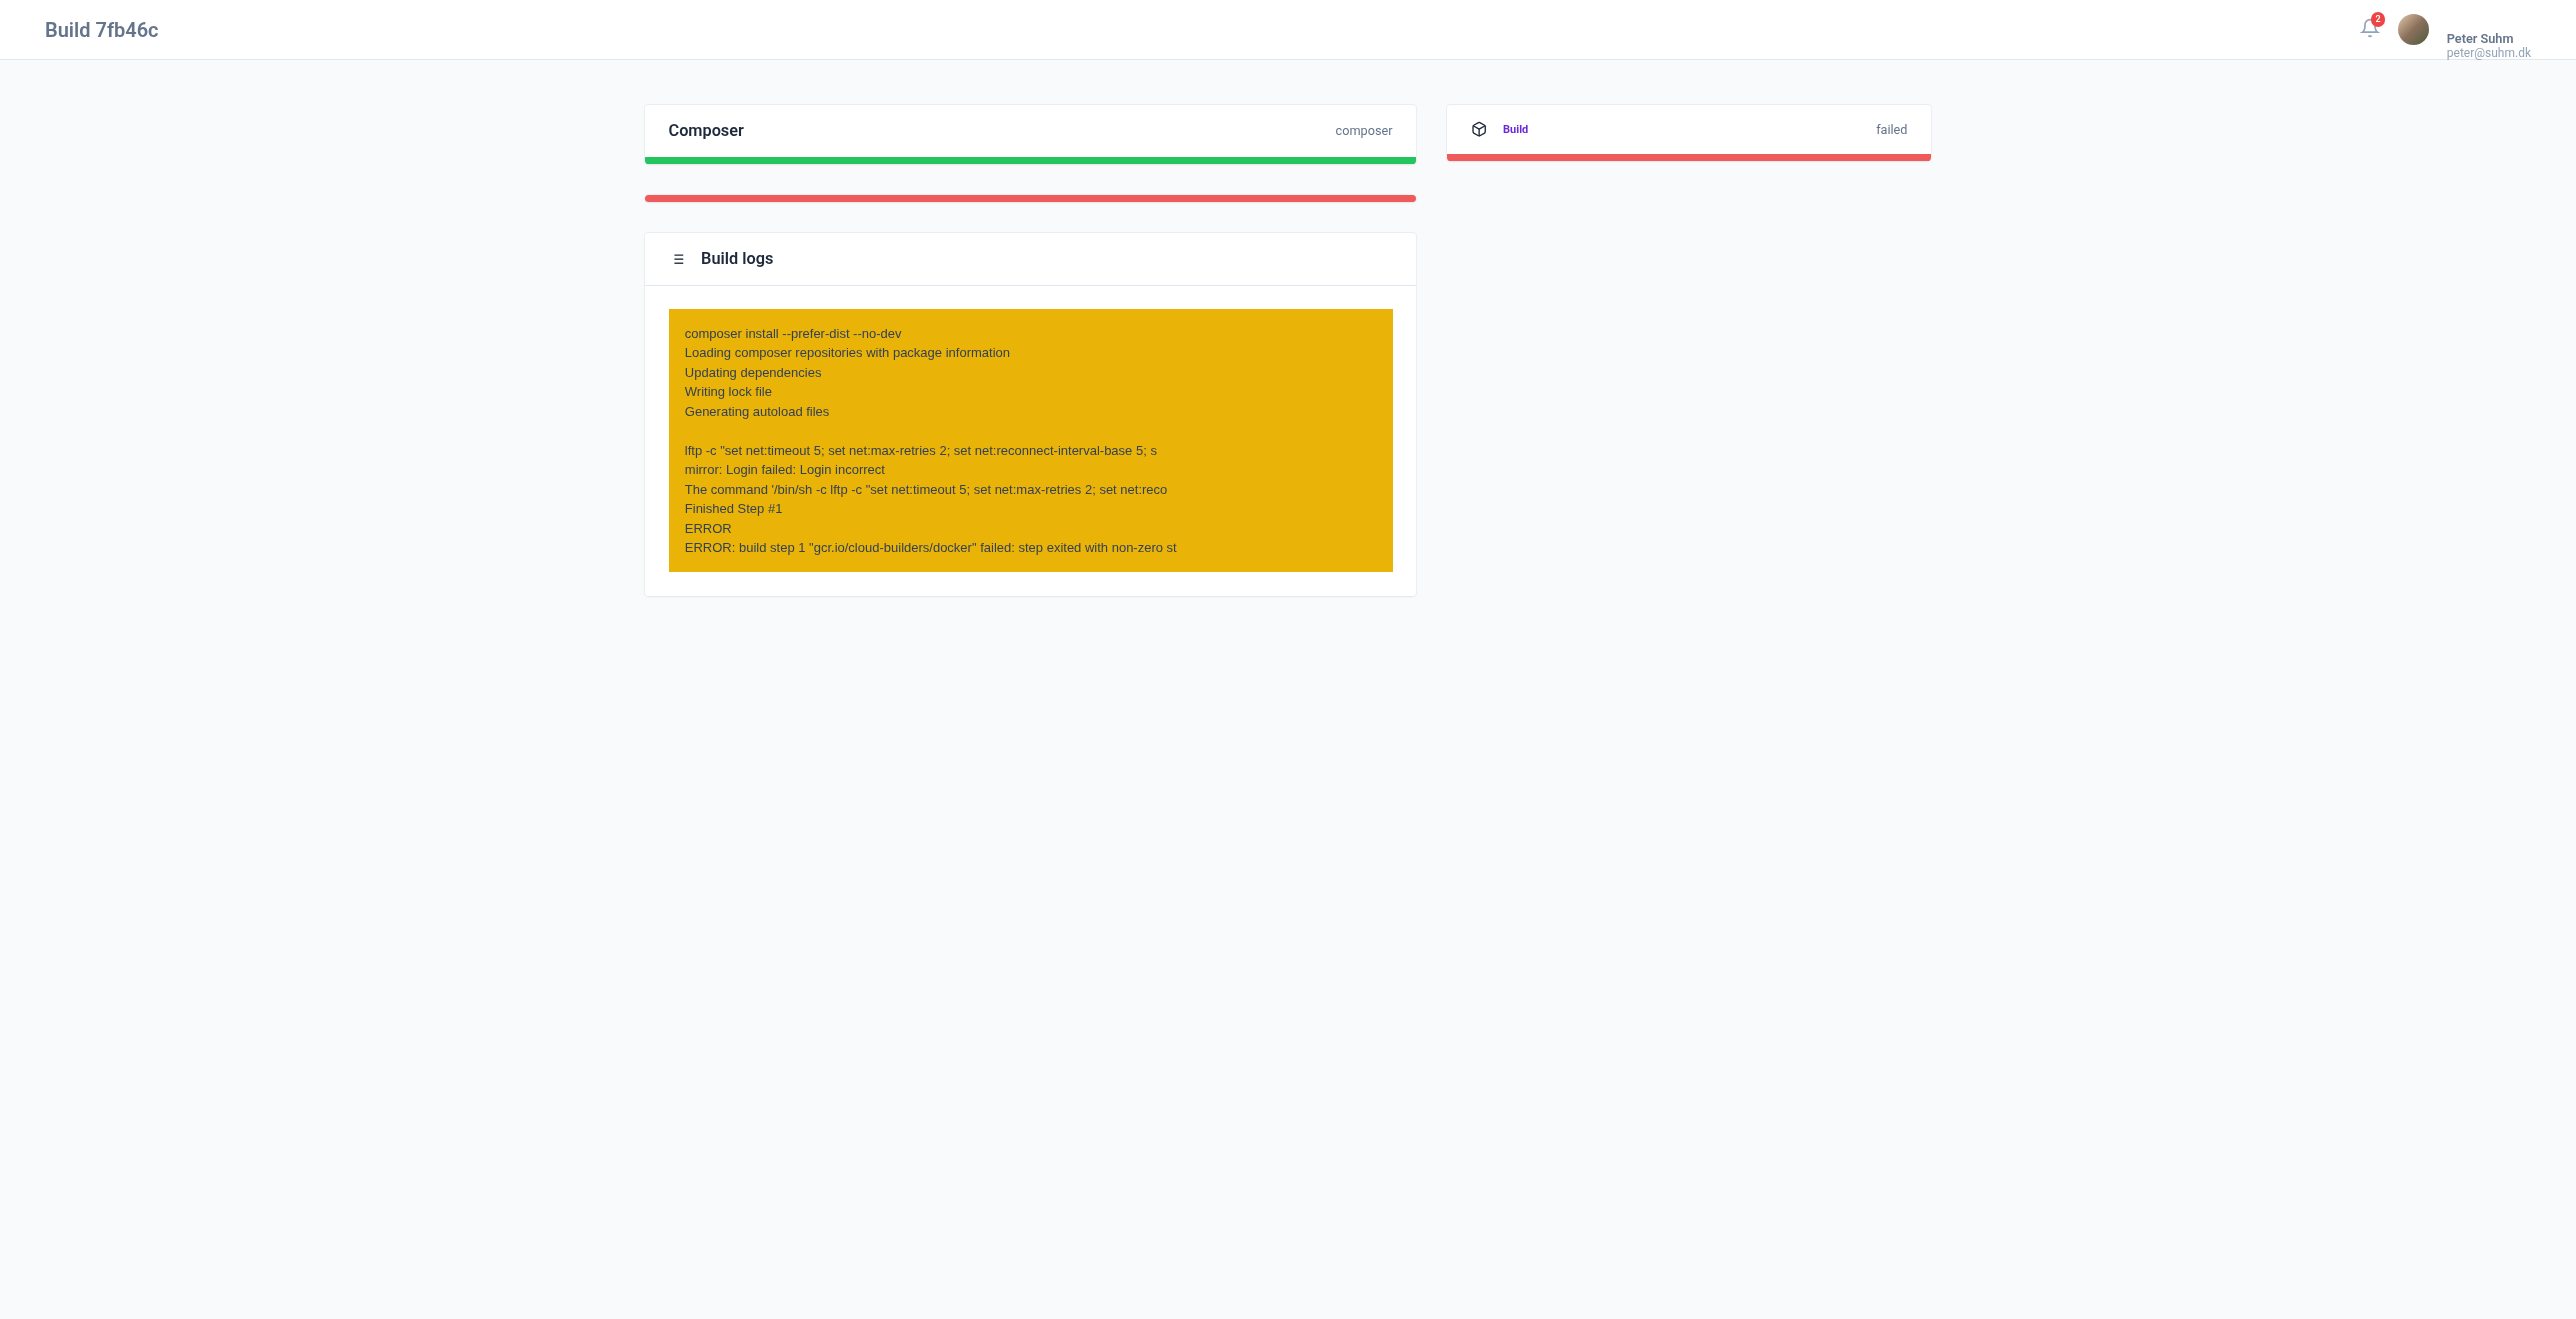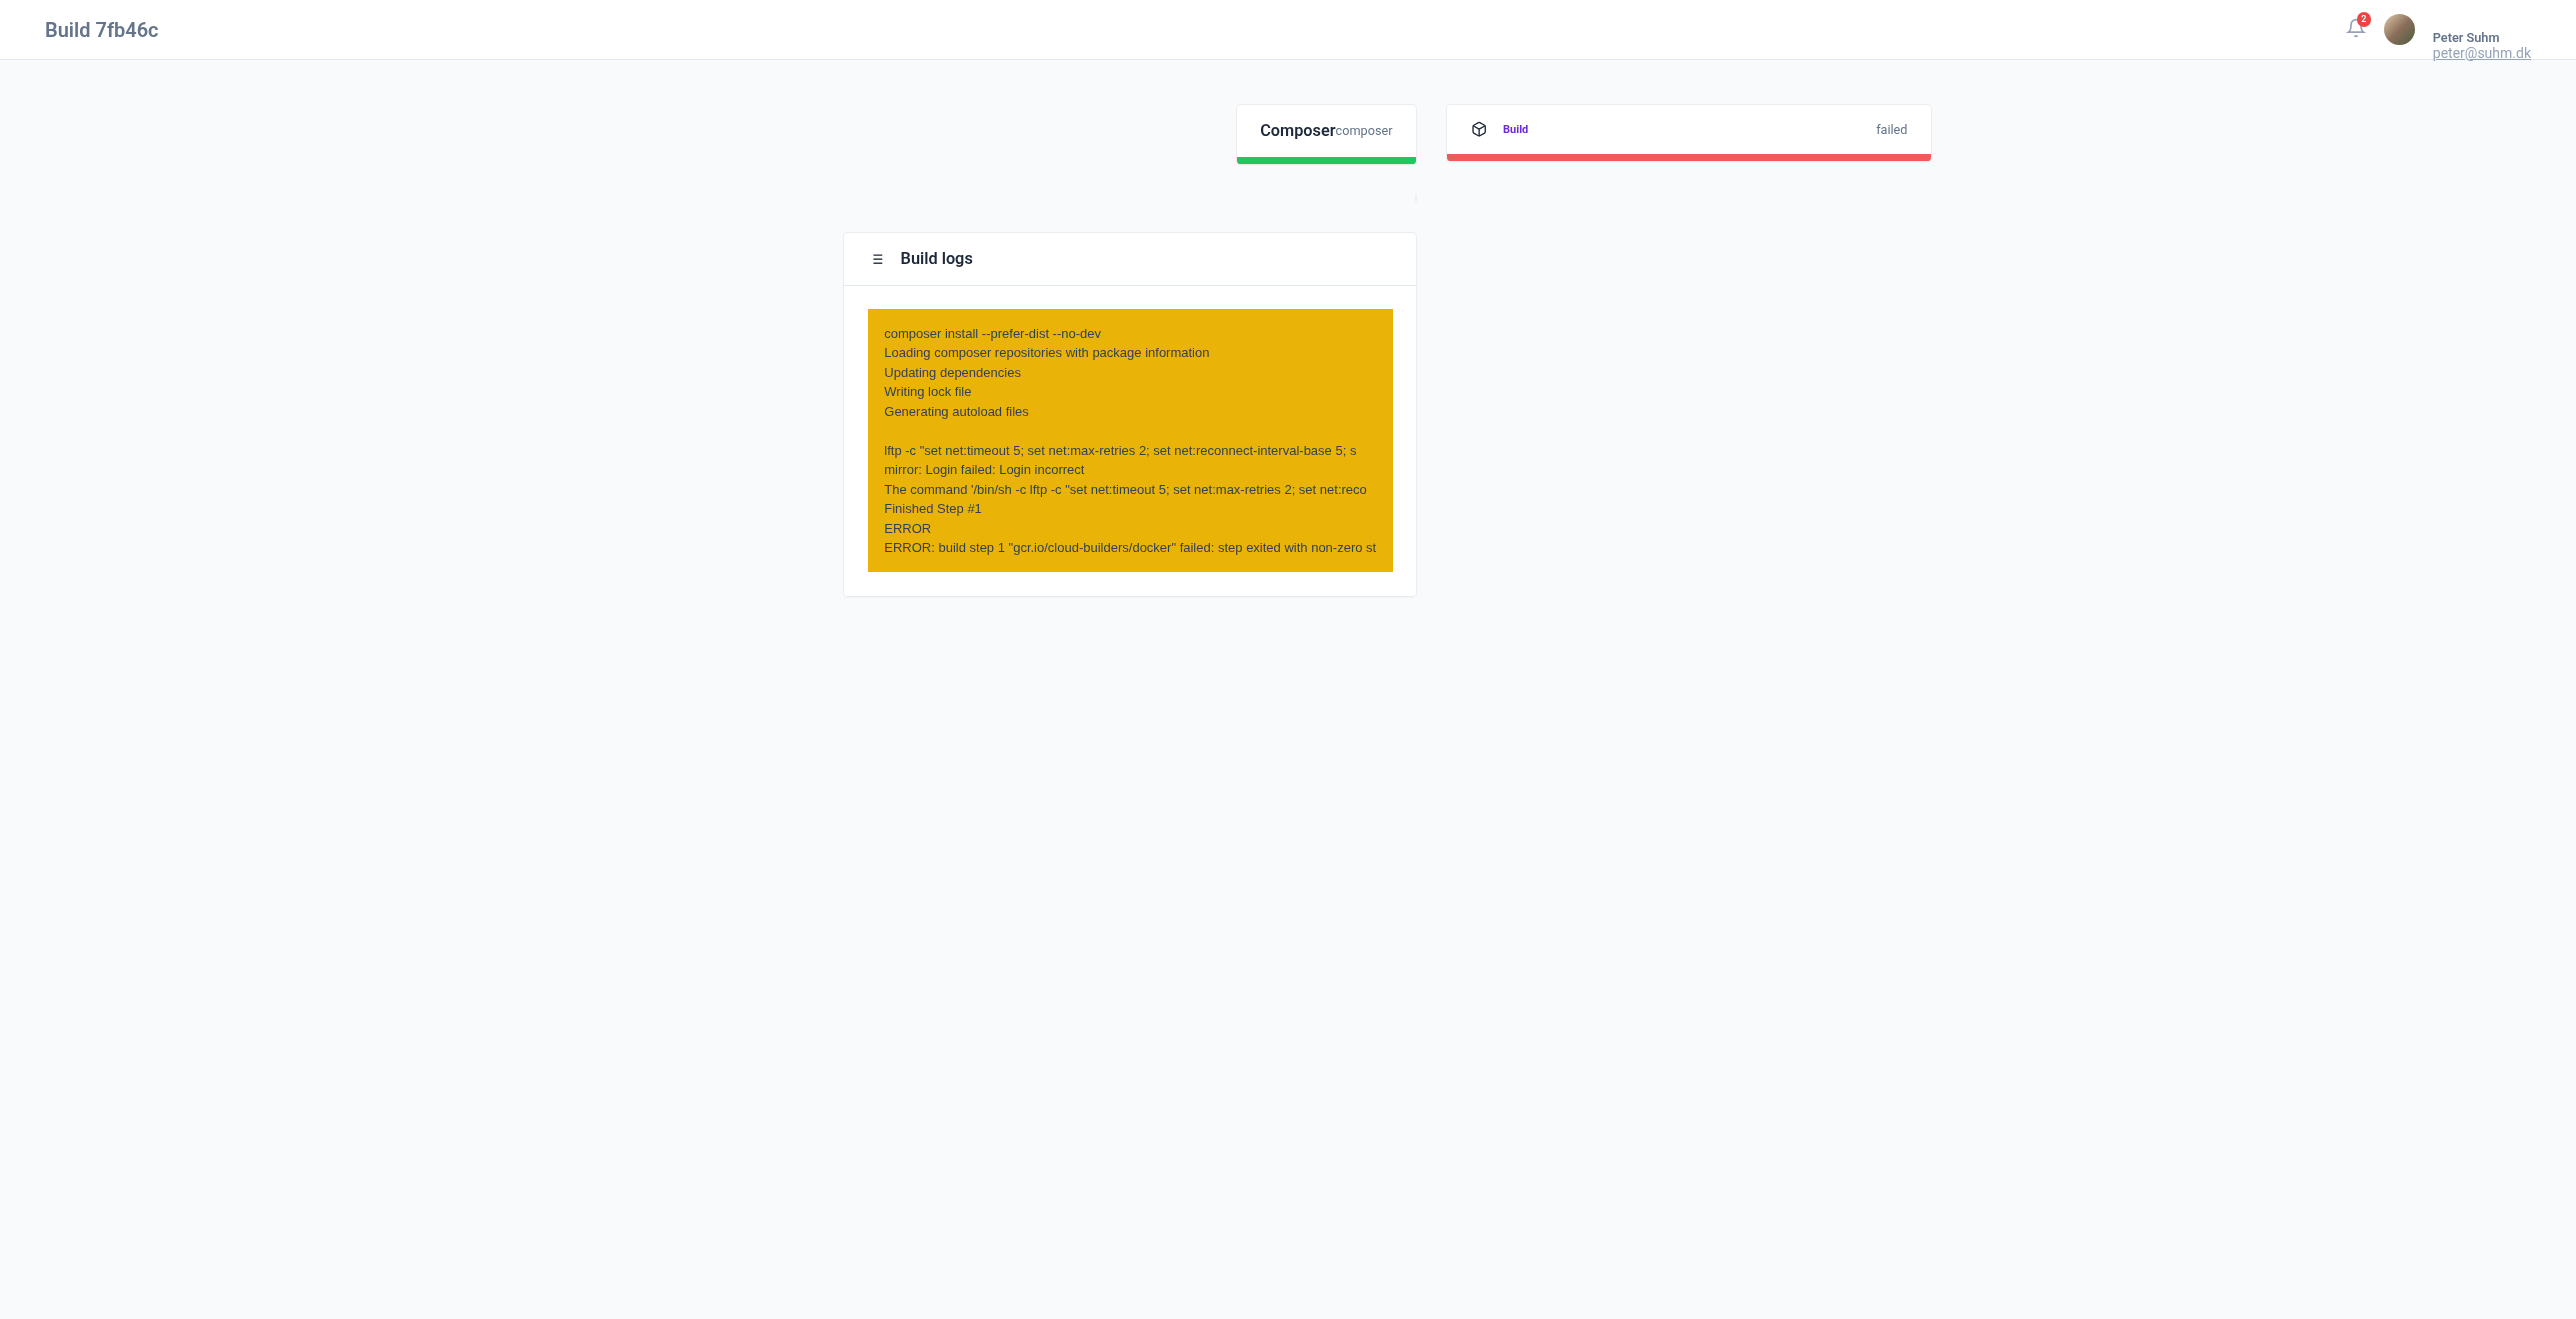--- a/index.html
+++ b/index.html
@@ -6,23 +6,23 @@
     body { font-family:-apple-system,BlinkMacSystemFont,"Segoe UI",Roboto,sans-serif; background:#f8fafc; color:#1e293b; }
     .topbar { background:#fff; border-bottom:0.9px solid #e2e8f0; height:60px; display:flex; align-items:center; justify-content:space-between; padding:0 45px; }
     .page-title { font-size:20px; font-weight:600; color:#64748b; }
     .topbar-right { display:flex; align-items:center; gap:18px; }
     .bell-wrapper { position:relative; cursor:pointer; }
     .bell-wrapper svg { width:20px; height:20px; stroke:#94a3b8; fill:none; stroke-width:2; }
     .badge { position:absolute; top:-5.4px; right:-5.4px; background:#ef4444; color:#fff; font-size:9px; font-weight:600; width:14.5px; height:14.5px; border-radius:50%; display:flex; align-items:center; justify-content:center; }
     .avatar { width:31px; height:31px; border-radius:50%; background:linear-gradient(135deg,#e2c9a8 0%,#8b6f5c 50%,#4a5c3a 100%); }
     .user-info { display:flex; flex-direction:column;margin-top:31px; }
     .user-name { font-size:12.7px; font-weight:600; color:#64748b; }
-    .user-email { font-size:14px; color:#94a3b8;text-decoration:underline; }
+    .user-email { font-size:12px; color:#94a3b8; }
     .container { display:flex; gap:31px; padding:45px; max-width:1376px; margin:0 auto; }
-    .left-col { flex:1; display:flex; flex-direction:column; gap:31px;align-items:flex-end; }
+    .left-col { flex:1; display:flex; flex-direction:column; gap:31px; }
     .right-col { width:484px; }
     .card { background:#fff; border-radius:3.6px; box-shadow:0 0 0 0.9px rgba(0,0,0,0.04),0 0.9px 2.7px rgba(0,0,0,0.05); overflow:hidden; }
     .step-header { display:flex; align-items:center; justify-content:space-between; padding:16.3px 23.5px; }
     .step-title { font-size:16.3px; font-weight:600; color:#1e293b; }
     .step-slug { font-size:12.7px; color:#64748b; }
     .status-bar { height:7.2px; width:100%; }
     .status-success { background:#22c55e; }
     .status-failed { background:#ef5a5a; }
     .logs-card .logs-header { display:flex; align-items:center; gap:16.3px; padding:16.3px 23.5px; border-bottom:0.9px solid #e2e8f0; }
     .logs-header svg { width:16.3px; height:16.3px; stroke:#1e293b; fill:none; stroke-width:2; }

